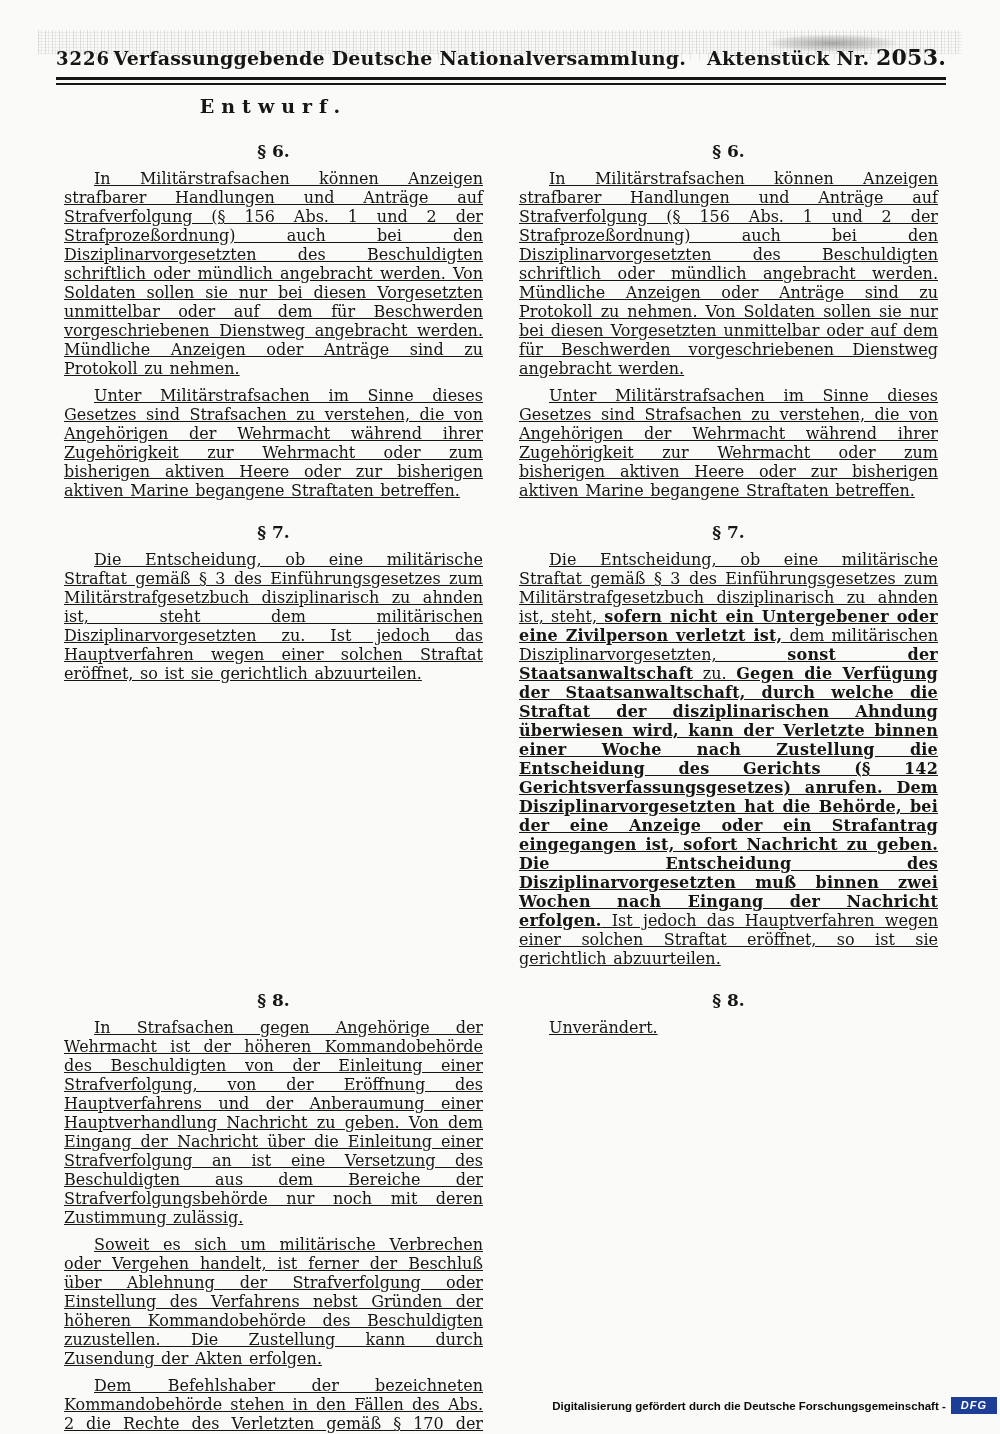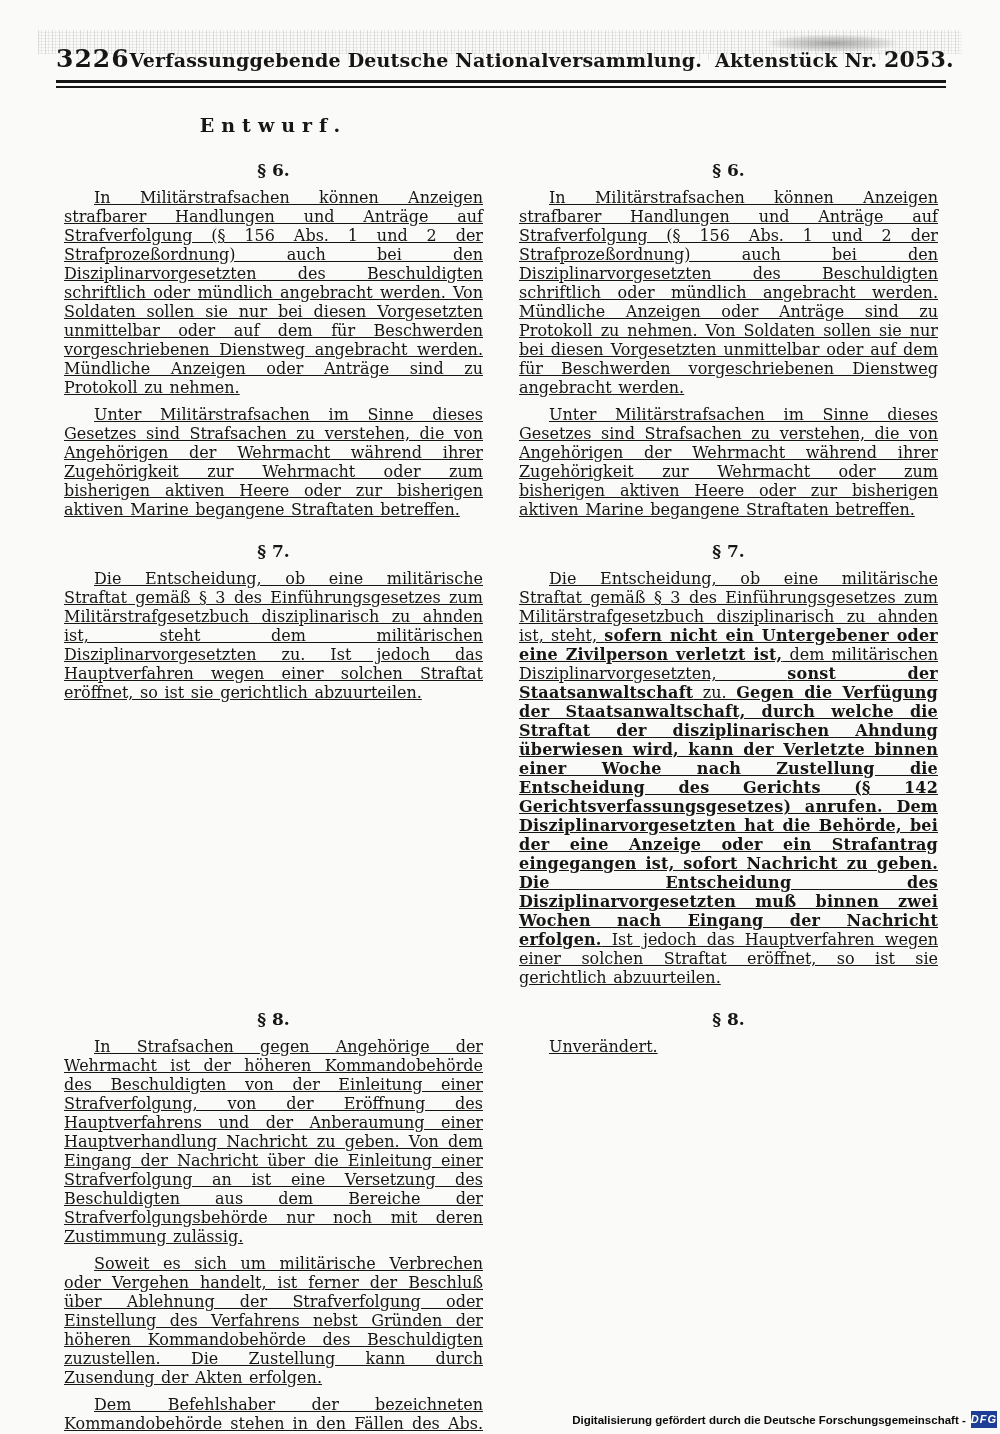--- a/index.html
+++ b/index.html
@@ -19,42 +19,42 @@
       repeating-linear-gradient(0deg, rgba(20,20,20,.10) 0 1px, transparent 1px 3px);
     opacity:.55;
   }
   .scan-noise2{
     position:absolute;top:52px;left:60px;width:880px;height:8px;
     background:repeating-linear-gradient(90deg, rgba(20,20,20,.25) 0 1px, transparent 1px 9px);
     opacity:.35;
   }
   .page-inner{padding:44px 54px 0 56px;position:relative;}
   .header-row{display:flex;align-items:baseline;}
-  .page-number{font-size:25px;font-weight:bold;width:130px;letter-spacing:1px;}
+  .page-number{font-size:18px;font-weight:bold;width:130px;letter-spacing:1px;}
   .header-title{flex:1;text-align:center;font-size:19px;font-weight:bold;letter-spacing:.2px;white-space:nowrap;}
-  .doc-label{margin-left:6px;text-align:center;}
+  .doc-label{margin-left:14px;text-align:center;}
   .doc-number{font-size:22px;}
   .rule-double{margin-top:7px;border-top:3px solid #161616;height:3px;border-bottom:2px solid #161616;}
-  .col-headings{display:grid;grid-template-columns:1fr 1fr;gap:20px;margin-top:26px;}
+  .col-headings{display:grid;grid-template-columns:1fr 1fr;gap:20px;margin-top:10px;}
   .col-heading{text-align:center;font-size:19px;font-weight:bold;}
   .col-heading.spaced{letter-spacing:7px;}
   .rows{margin-top:10px;}
   .row{display:grid;grid-template-columns:1fr 1fr;gap:20px;align-items:start;}
   .sec-heading{text-align:center;font-size:17px;font-weight:bold;margin:14px 0 5px;}
   .para{margin:8px;text-align:justify;font-size:16px;line-height:19px;text-indent:30px;word-spacing:1.5px;text-decoration:underline;}
   .para .bold{font-weight:bold;letter-spacing:.2px;}
   .footer{
-    position:absolute;bottom:6px;right:3px;
+    position:absolute;bottom:20px;right:3px;
     display:flex;align-items:center;gap:5px;
     font-family:"Liberation Sans", sans-serif;
     font-size:11.5px;font-weight:bold;color:#0a0a0a;
   }
   .dfg-logo{
     display:inline-block;background:#1d3e96;color:#ffffff;
-    padding:2px 0 3px;font-size:11px;font-weight:bold;
+    padding:2px 10px 3px;font-size:11px;font-weight:bold;
     letter-spacing:1px;font-style:italic;
   }
 </style>
 </head>
 <body>
 
 <div class="scan-noise"></div>
 <div class="scan-noise2"></div>
 
 <div class="page-inner">

